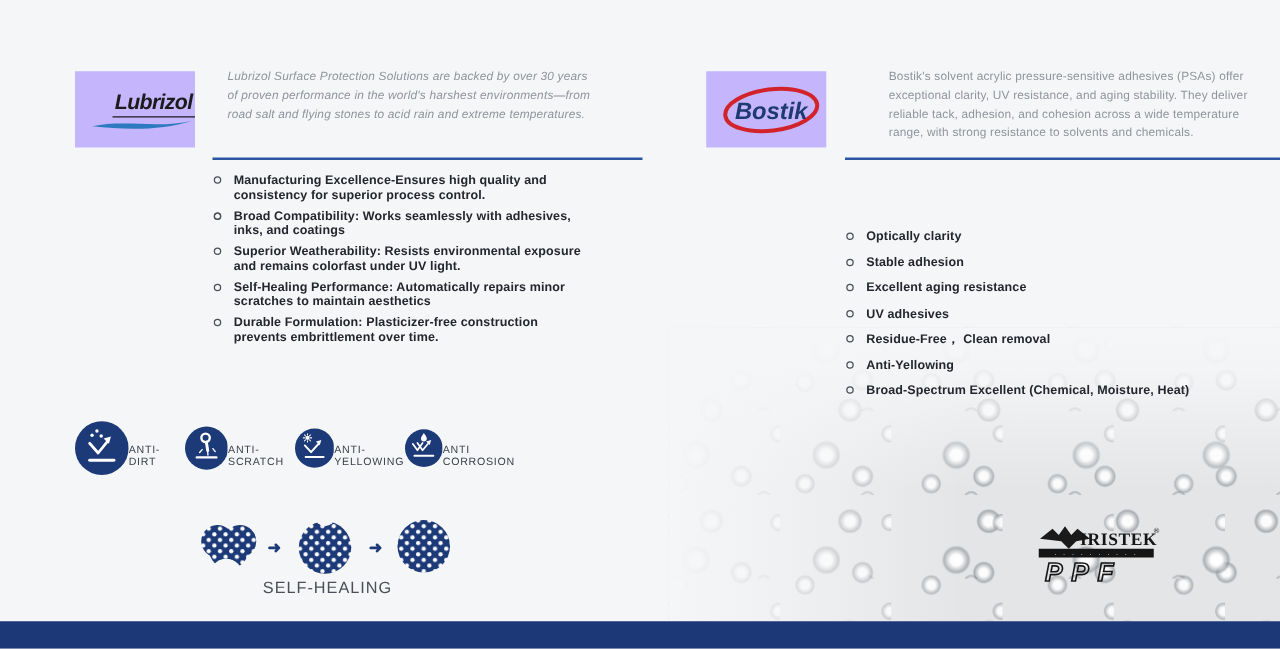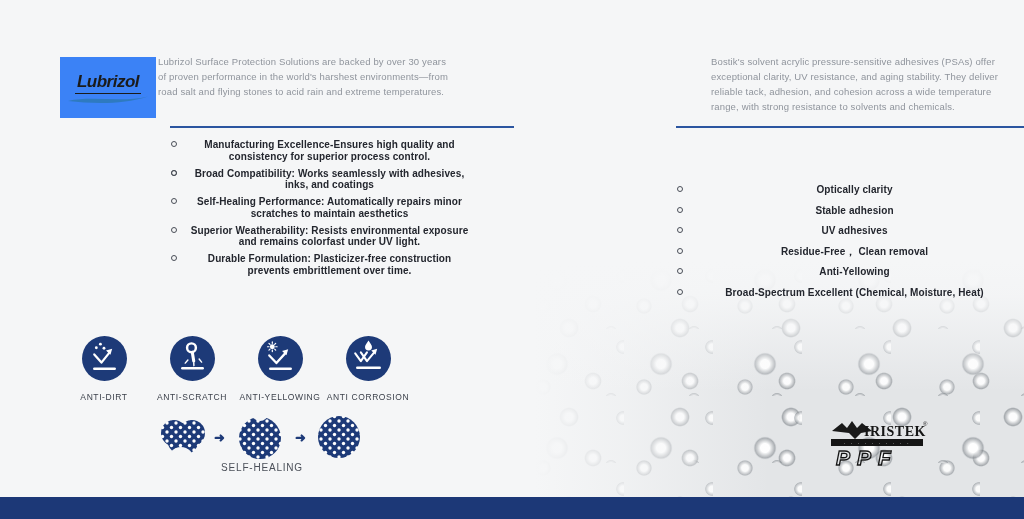--- a/index.html
+++ b/index.html
@@ -24,61 +24,61 @@
     content:""; position:absolute; inset:0;
     background:
       linear-gradient(to bottom, #f5f6f7 0%, rgba(245,246,247,.9) 14%, rgba(245,246,247,0) 55%),
       linear-gradient(to right, #f5f6f7 0%, rgba(245,246,247,.7) 18%, rgba(245,246,247,0) 48%);
   }
 
   
   .footer-bar { position:absolute; left:0; bottom:0; width:1024px; height:22px; background:#1c3877; }
 
   
-  .logo-box { position:absolute; width:96px; height:61px; background:#3b82f6;
-    display:flex; flex-direction:column; align-items:center; justify-content:center; }
+  .logo-box { position:absolute; width:96px; height:61px; background:#c4b5fd;
+    display:flex; flex-direction:column; align-items:flex-end; justify-content:center; }
   .logo-lubrizol { left:60px; top:57px; }
   .logo-bostik  { left:565px; top:57px; }
   .lub-word { font-family:"Liberation Sans", sans-serif; font-style:italic; font-weight:bold;
     font-size:17px; color:#1b1b1b; border-bottom:1.5px solid #1b1b1b; padding:0 2px 1px 2px; letter-spacing:-0.5px; }
   .lub-swoosh { margin-top:1px; }
 
   
   .intro { position:absolute; top:54px; width:292px; font-size:9.5px; line-height:15px;
     color:#8f949c; letter-spacing:.15px; }
-  .intro-left { left:158px; }
+  .intro-left { left:182px;font-style:italic; }
   .intro-right { left:676px; width:300px;margin-left:35px; }
 
   
   .divider { position:absolute; top:126px; height:2px; background:#2b55a0; }
   .divider-left { left:170px; width:344px; }
   .divider-right { left:676px; width:348px; }
 
   
   .bullets { position:absolute; top:139px; list-style:none; }
   .bullets-left { left:170px; width:302px; }
   .bullets-right { left:676px; width:340px;margin-top:45px; }
   .bullets li { position:relative; padding-left:17px; font-size:10px; font-weight:bold;
-    color:#23262e; line-height:11.5px; letter-spacing:.1px;text-align:center; }
+    color:#23262e; line-height:11.5px; letter-spacing:.1px; }
   .bullets-left li { margin-bottom:5.5px; }
   .bullets-right li { margin-bottom:9px; }
   .bullets .dot { position:absolute; left:1px; top:2px; width:6px; height:6px;
     border:1px solid #4a4f58; border-radius:50%; background:transparent; }
 
   
   .icons-row { position:absolute; left:60px; top:336px; display:flex; }
-  .icon-item { width:88px; display:flex; flex-direction:column; align-items:center; }
+  .icon-item { width:88px; display:flex; flex-direction:row; align-items:center; }
   .icon-label { margin-top:11px; font-size:8.5px; color:#3c414b; letter-spacing:.6px; }
 
   
   .healing-row { position:absolute; left:160px; top:414px; width:204px;
     display:flex; align-items:center; justify-content:space-between; }
   .healing-arrow { color:#1d3a78; font-size:13px; font-weight:bold; }
   .healing-label { position:absolute; left:160px; top:462px; width:204px; text-align:center;
-    font-size:10px; color:#4a4f58; letter-spacing:.8px; }
+    font-size:13px; color:#4a4f58; letter-spacing:.8px; }
 
   
   .watermark { position:absolute; left:828px; top:416px; }
 </style>
 </head>
 <body>
 
 <div class="page">
 
   <div class="beads"></div>
@@ -91,22 +91,22 @@
   </div>
 
   <div class="intro intro-left">Lubrizol Surface Protection Solutions are backed by over 30 years of proven performance in the world's harshest environments—from road salt and flying stones to acid rain and extreme temperatures.</div>
 
   <div class="divider divider-left"></div>
 
   <ul class="bullets bullets-left">
     <li><span class="dot"></span><span>Manufacturing Excellence-Ensures high quality and consistency for superior process control.</span></li>
     <li><span class="dot"></span></li>
     <li><span class="dot"></span><span>Broad Compatibility: Works seamlessly with adhesives, inks, and coatings</span></li>
+    <li><span class="dot"></span><span>Superior Weatherability: Resists environmental exposure and remains colorfast under UV light.</span></li>
     <li><span class="dot"></span><span>Self-Healing Performance: Automatically repairs minor scratches to maintain aesthetics</span></li>
-    <li><span class="dot"></span><span>Superior Weatherability: Resists environmental exposure and remains colorfast under UV light.</span></li>
     <li><span class="dot"></span><span>Durable Formulation: Plasticizer-free construction prevents embrittlement over time.</span></li>
   </ul>
 
   <div class="icons-row">
     <div class="icon-item">
       <svg width="45" height="45" viewBox="0 0 44 44">
         <circle cx="22" cy="22" r="22" fill="#1d3a78"></circle>
         <circle cx="14" cy="11.5" r="1.4" fill="#fff"></circle>
         <circle cx="18" cy="8" r="1.4" fill="#fff"></circle>
         <circle cx="21.5" cy="12" r="1.4" fill="#fff"></circle>
@@ -169,28 +169,35 @@
       <circle cx="27" cy="24" r="21" fill="url(#dp)"></circle>
       <circle cx="27" cy="-1" r="8" fill="#f5f6f7"></circle>
     </svg>
     <span class="healing-arrow">➜</span>
     <svg width="50" height="46" viewBox="0 0 50 46">
       <circle cx="25" cy="23" r="21" fill="url(#dp)"></circle>
     </svg>
   </div>
   <div class="healing-label">SELF-HEALING</div>
 
+  <div class="logo-box logo-bostik">
+    <svg width="88" height="52" viewBox="0 0 88 52">
+      <ellipse cx="44" cy="26" rx="37" ry="16.5" fill="none" stroke="#d2232a" stroke-width="3.2" transform="rotate(-7 44 26)"></ellipse>
+      <text x="44" y="33" text-anchor="middle" font-family="Liberation Sans, sans-serif" font-style="italic" font-weight="bold" font-size="19" fill="#1f3a6e">Bostik</text>
+    </svg>
+  </div>
 
   <div class="intro intro-right">Bostik's solvent acrylic pressure-sensitive adhesives (PSAs) offer exceptional clarity, UV resistance, and aging stability. They deliver reliable tack, adhesion, and cohesion across a wide temperature range, with strong resistance to solvents and chemicals.</div>
 
   <div class="divider divider-right"></div>
 
   <ul class="bullets bullets-right">
     <li><span class="dot"></span><span>Optically clarity</span></li>
     <li><span class="dot"></span><span>Stable adhesion</span></li>
+    <li><span class="dot"></span><span>Excellent aging resistance</span></li>
     <li><span class="dot"></span><span>UV adhesives</span></li>
     <li><span class="dot"></span><span>Residue-Free， Clean removal</span></li>
     <li><span class="dot"></span><span>Anti-Yellowing</span></li>
     <li><span class="dot"></span><span>Broad-Spectrum Excellent (Chemical, Moisture, Heat)</span></li>
   </ul>
 
   <div class="watermark">
     <svg width="102" height="52" viewBox="0 0 102 52">
       <path d="M4 15 L14 7 L19 12 L24 5 L29 12 L34 7 L44 15 L33 17 L27 23 L21 17 Z" fill="#1a1a1a"></path>
       <text x="36" y="20" font-family="Liberation Serif, serif" font-weight="bold" font-size="14" letter-spacing="0.5" fill="#151515">IRISTEK</text>

